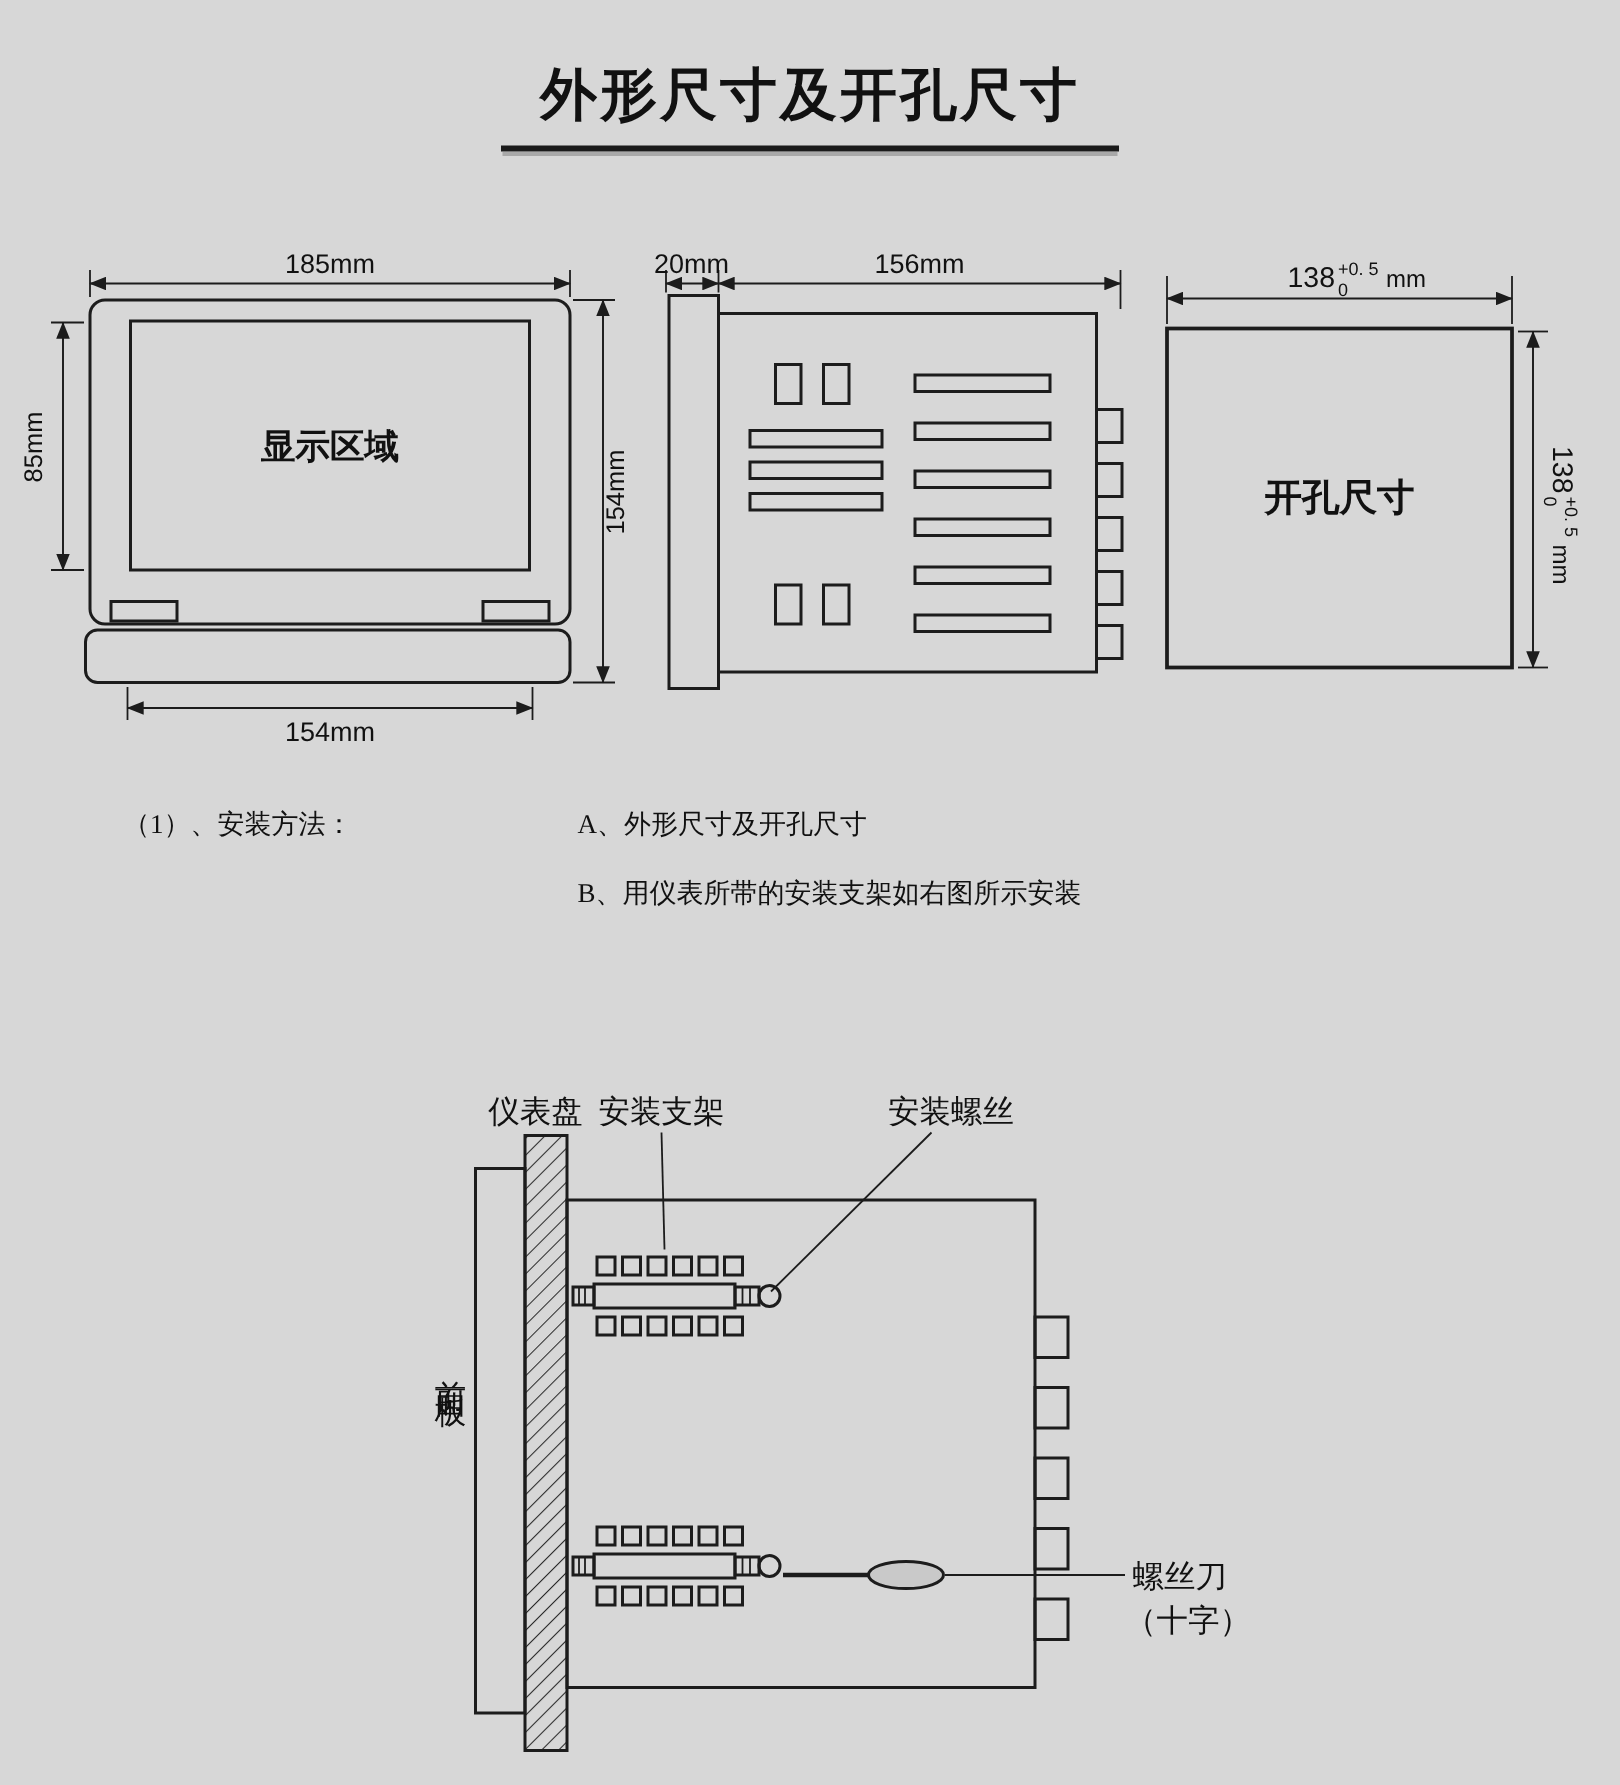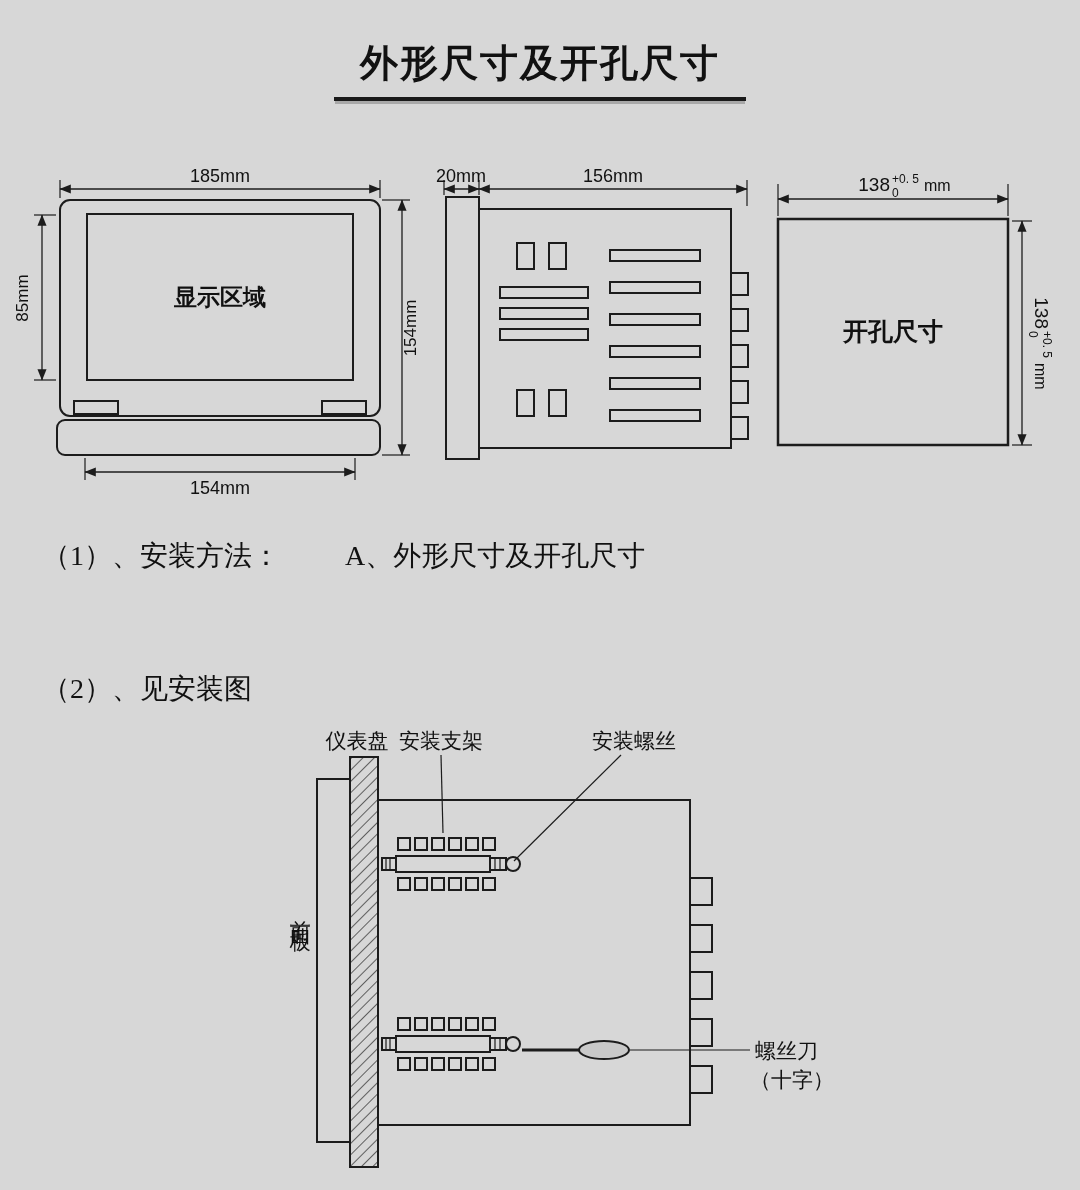--- a/index.html
+++ b/index.html
@@ -18,21 +18,21 @@
     padding:0 26px 8px 26px;
     border-bottom:4px solid #1a1a1a;
     box-shadow:0 4px 0 -1px #a8a8a8;
     font-family:"Liberation Sans", sans-serif;
   }
   svg{position:absolute;left:0;}
   .top-svg{top:150px;}
   .bottom-svg{top:715px;}
   svg text{font-family:"Liberation Sans", sans-serif;fill:#111;}
   svg text.cjk{font-family:"Liberation Serif", serif;}
-  .inst{position:absolute;font-size:28px;white-space:nowrap;}
+  .inst{position:absolute;font-size:18px;white-space:nowrap;margin-left:40px;}
   .vert-label{
     position:absolute;left:286px;top:903px;
     font-size:21px;line-height:1.35;
     writing-mode:vertical-rl;text-orientation:upright;
     letter-spacing:6px;
   }
   .shape{fill:none;stroke:#1c1c1c;stroke-width:2px;}
   .thin{stroke:#1c1c1c;stroke-width:1.2px;fill:none;}
   .dim{stroke:#1c1c1c;stroke-width:1.3px;fill:none;}
 </style>
@@ -152,21 +152,21 @@
         <text x="1036" y="338" text-anchor="end" font-size="19">138</text>
         <text x="1038" y="330" font-size="12">+0. 5</text>
         <text x="1038" y="344" font-size="12">0</text>
         <text x="1070" y="338" font-size="16">mm</text>
       </g>
     </g>
   </svg>
 
   <div class="inst" style="left:42px;top:537px;">（1）、安装方法：</div>
   <div class="inst" style="left:345px;top:537px;">A、外形尺寸及开孔尺寸</div>
-  <div class="inst" style="left:42px;top:670px;">（2）、见安装图</div>
+  <div class="inst" style="left:345px;top:583px;">B、用仪表所带的安装支架如右图所示安装</div>
 
   <div class="vert-label">前面板</div>
 
   <svg class="bottom-svg" width="1080" height="475" viewBox="0 715 1080 475">
     <defs>
       <pattern id="hatch" width="8" height="8" patternUnits="userSpaceOnUse" patternTransform="rotate(45)">
         <line x1="0" y1="0" x2="0" y2="8" stroke="#2a2a2a" stroke-width="1.4"></line>
       </pattern>
     </defs>
 

